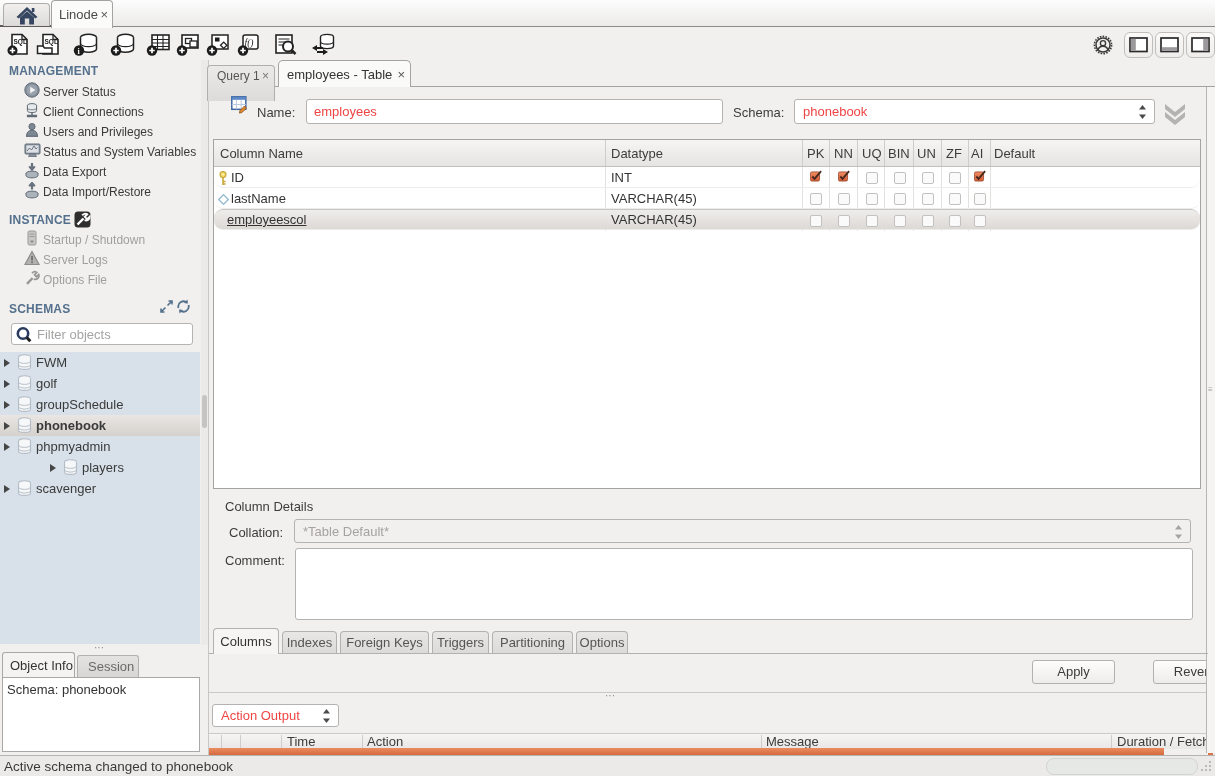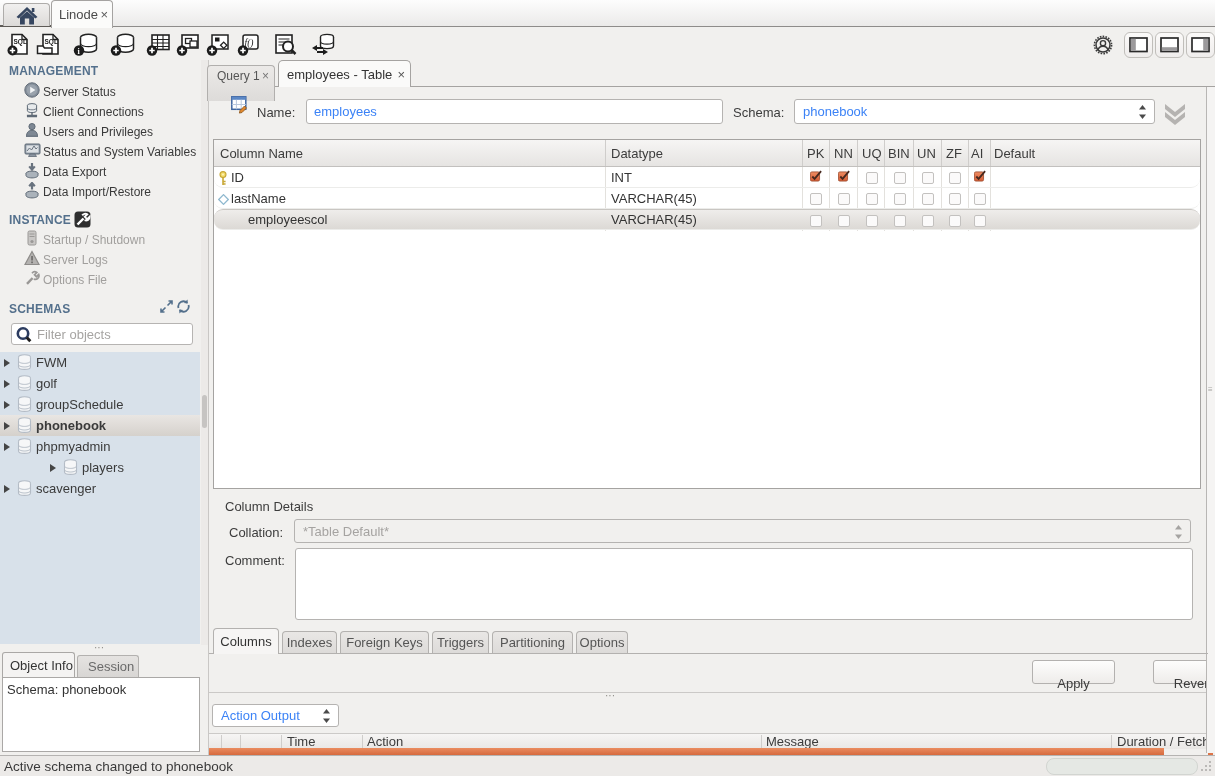--- a/index.html
+++ b/index.html
@@ -43,40 +43,40 @@
 #infobox { left:2px; top:617px; width:198px; height:75px; background:#fff; border:1px solid #aaa8a6; }
 
 
 #main { left:208px; top:60px; width:1007px; height:695px; background:#f1f0ee; border-left:1px solid #c9c7c5; }
 .mtabline { left:0px; top:26px; width:1007px; height:1px; background:#a5a3a1; }
 #qtab { left:-2px; top:5px; width:68px; height:36px; background:linear-gradient(#eceae8,#dddbd9); border:1px solid #b1afad; border-bottom:none; border-radius:4px 4px 0 0; font-size:12px; color:#555; }
 #etab { left:69px; top:0px; width:133px; height:27px; background:#fafaf9; border:1px solid #a5a3a1; border-bottom:none; border-radius:5px 5px 0 0; z-index:3; font-size:13px; color:#333; }
 
 
 .lbl { position:absolute; font-size:13px; color:#3c3c3c; }
-.input { position:absolute; background:#fff; border:1px solid #b5b3b1; border-radius:3px; font-size:13px; color:#3b82f6; }
+.input { position:absolute; background:#fff; border:1px solid #b5b3b1; border-radius:3px; font-size:13px; color:#ef4444; }
 
 
 #grid { left:4px; top:79px; width:988px; height:350px; background:#fff; border:1px solid #a5a3a1; }
 #ghead { position:absolute; left:0; top:0; width:986px; height:27px; background:linear-gradient(#f6f5f4,#e6e4e2); border-bottom:1px solid #c2c0be; }
 .gv { position:absolute; top:0; width:1px; height:26px; background:#cfcdcb; }
 .gvb { position:absolute; top:27px; width:1px; height:64px; background:#e3e1dd; }
 .ghl { position:absolute; top:6px; font-size:13px; color:#3c3c3c; }
 .grow { position:absolute; left:0; width:986px; height:21px; border-bottom:1px solid #ececea; font-size:13px; color:#333;border-radius:9px; }
 .grow.sel { background:linear-gradient(#efedeb,#dcd9d5); border-top:1px solid #c9c6c2; }
 
 
 .cb { position:absolute; top:5px; width:12px; height:12px; background:#fbfafa; border:1px solid #c3c1bf; border-radius:2px; }
 .cbc { position:absolute; top:3px; width:13px; height:13px; }
 
 
 .stab { position:absolute; background:linear-gradient(#e9e7e5,#dcdad8); border:1px solid #b3b1af; border-bottom:none; border-radius:4px 4px 0 0; font-size:13px; color:#555; height:23px; top:571px; text-align:center; }
 .stab.act { background:#f6f5f4; color:#333; height:26px; top:568px; z-index:2; }
 
-.btn { position:absolute; background:linear-gradient(#fdfdfc,#eeecea); border:1px solid #b3b1af; border-radius:3px; font-size:13px; color:#3c3c3c; text-align:center; padding-top:15px; height:24px; }
+.btn { position:absolute; background:linear-gradient(#fdfdfc,#eeecea); border:1px solid #b3b1af; border-radius:3px; font-size:13px; color:#3c3c3c; text-align:center; padding-top:3px; height:24px; }
 
 
 #aohead { left:0px; top:673px; width:1000px; height:16px; background:linear-gradient(#f6f5f4,#e9e7e5); border-top:1px solid #cccac8; font-size:13px; color:#3c3c3c; }
 .aov { position:absolute; top:1px; width:1px; height:14px; background:#cfcdcb; }
 #orange { left:0px; top:688px; width:955px; height:7px; background:linear-gradient(#ea8c60,#d66a3e); }
 #orange2 { left:999px; top:683px; width:5px; height:12px; background:#dd7448; }
 
 
 #status { left:0; top:755px; width:1215px; height:21px; background:#eceae8; border-top:1px solid #b5b3b1; font-size:13.5px; color:#3a3a3a; }
 #pill { position:absolute; left:1046px; top:2px; width:152px; height:17px; background:#e5e8e4; border:1px solid #d2d5d1; border-radius:8px; }
@@ -456,21 +456,21 @@
         <span style="position:absolute;left:397px;top:3px;">VARCHAR(45)</span>
         <span class="cb" style="left:596px;"></span>
         <span class="cb" style="left:624px;"></span>
         <span class="cb" style="left:651.5px;"></span>
         <span class="cb" style="left:679.5px;"></span>
         <span class="cb" style="left:707.5px;"></span>
         <span class="cb" style="left:735px;"></span>
         <span class="cb" style="left:759.5px;"></span>
       </div>
     <div class="grow sel" style="top:69px;">
-        <span style="position:absolute;left:34px;top:2px;">employeescol</span>
+        <span style="position:absolute;left:13px;top:2px;text-decoration:underline;">employeescol</span>
         <span style="position:absolute;left:397px;top:2px;">VARCHAR(45)</span>
         <span class="cb" style="left:596px;"></span>
         <span class="cb" style="left:624px;"></span>
         <span class="cb" style="left:651.5px;"></span>
         <span class="cb" style="left:679.5px;"></span>
         <span class="cb" style="left:707.5px;"></span>
         <span class="cb" style="left:735px;"></span>
         <span class="cb" style="left:759.5px;"></span>
       </div>
   </div>

